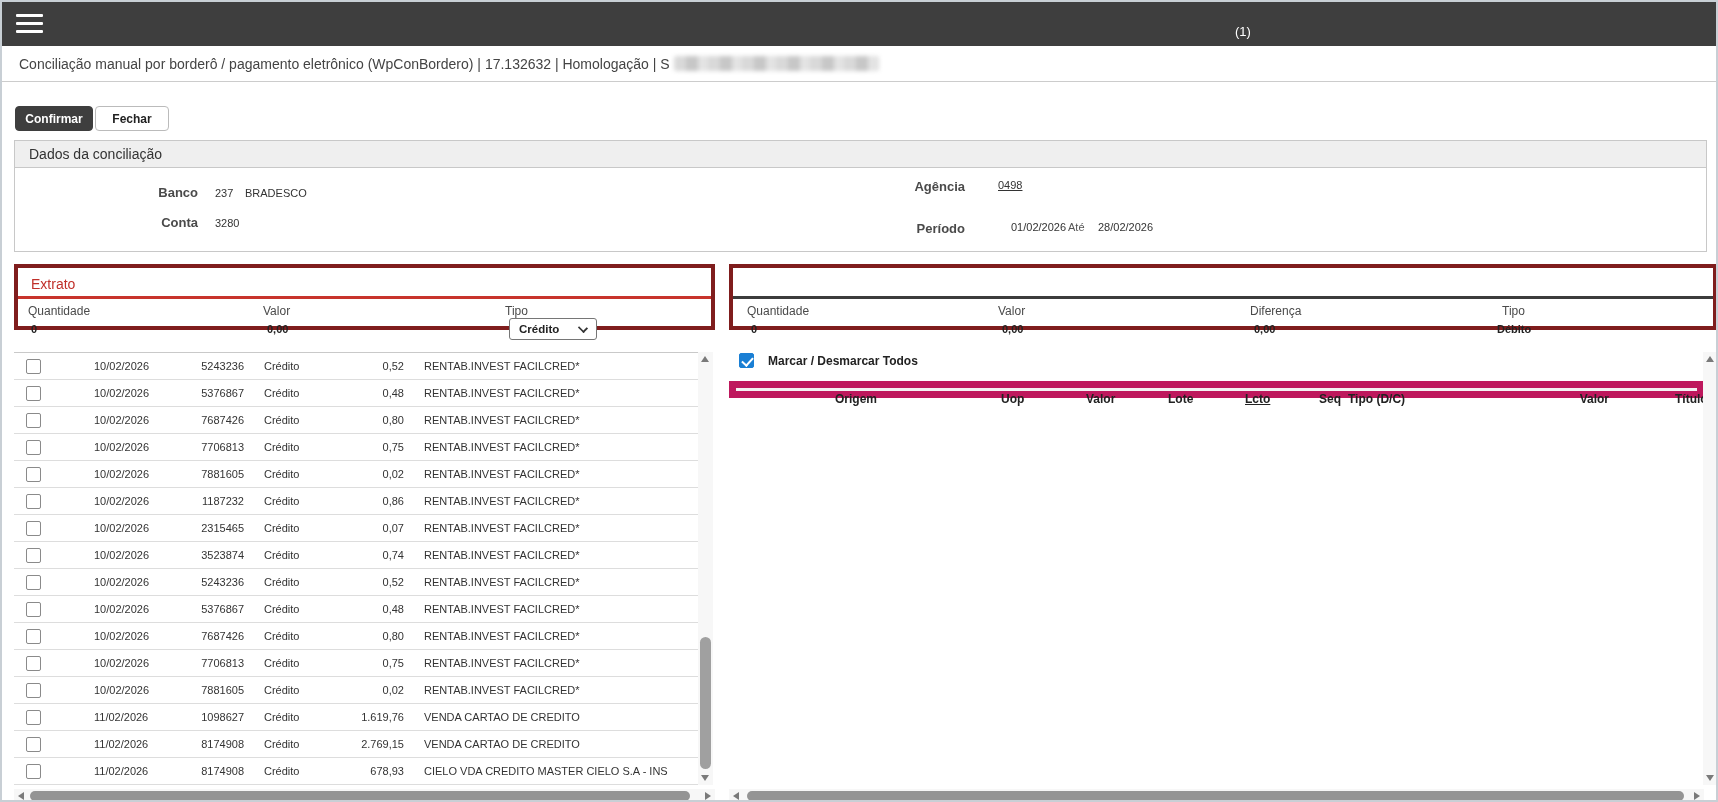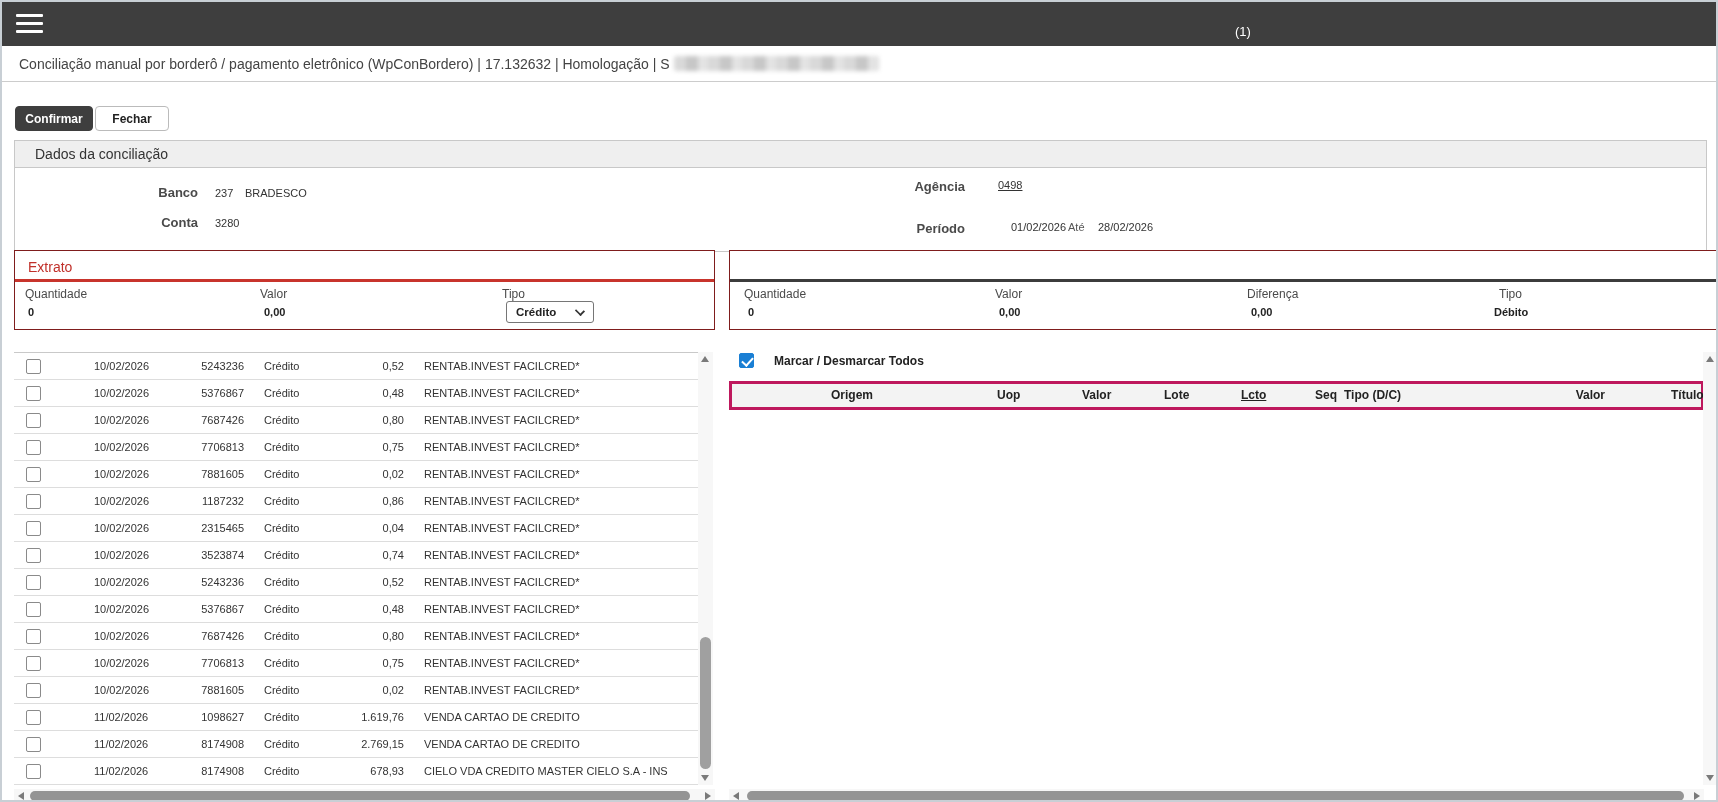--- a/index.html
+++ b/index.html
@@ -37,26 +37,26 @@
   
   .btn { position:absolute; top:104px; height:25px; font-size:12px; font-weight:bold;
          border-radius:4px; cursor:pointer; font-family:"Liberation Sans",sans-serif; }
   .btn-dark { left:13px; width:78px; background:#3e3e3e; color:#fff; border:1px solid #3e3e3e; }
   .btn-light { left:93px; width:74px; background:#fff; color:#222; border:1px solid #bbb; }
 
   
   .dados { position:absolute; left:12px; top:138px; width:1693px; height:112px;
            border:1px solid #c8c8c8; background:#fff; }
   .dados-hd { height:27px; background:#efefef; border-bottom:1px solid #c8c8c8;
-              font-size:14px; color:#333; line-height:26px; padding-left:20px; }
+              font-size:14px; color:#333; line-height:26px; padding-left:14px; }
   .fld-label { position:absolute; font-size:13px; font-weight:bold; color:#4a4a4a; text-align:right; width:95px; }
   .fld-value { position:absolute; font-size:11px; color:#333; white-space:nowrap; }
 
   
-  .panel { position:absolute; top:248px; height:80px; border:1px solid #7f1d1d; background:#fff; }
+  .panel { position:absolute; top:262px; height:66px; border:4px solid #7f1d1d; background:#fff; }
   .panel-ex { left:12px;  width:701px; }
   .panel-ln { left:727px; width:988px; }
   .panel-title { font-size:14px; padding:8px 0 0 13px; }
   .panel-ex .panel-title { color:#c0302a; }
   .panel-ln .panel-title { color:#333; }
   .rule { position:absolute; left:0; top:28px; width:100%; height:3px; }
   .rule-red  { background:#c8342c; }
   .rule-dark { background:#3c3c3c; }
   .sum-label { position:absolute; top:36px; font-size:12px; color:#4a4a4a; }
   .sum-value { position:absolute; top:55px; font-size:11px; font-weight:bold; color:#222; }
@@ -77,24 +77,24 @@
   .c6 { padding-left:20px; }
   .cb { display:inline-block; width:15px; height:15px; border:1px solid #8a8a8a; border-radius:2px;
         background:#fff; margin-left:12px; vertical-align:middle; cursor:pointer; }
 
   
   .selall { position:absolute; left:737px; top:351px; display:flex; align-items:center; }
   .cb-on { position:relative; width:15px; height:15px; background:#1a7fd4; border:1px solid #1a7fd4;
            border-radius:2px; cursor:pointer; }
   .cb-on::after { content:""; position:absolute; left:4px; top:1px; width:5px; height:9px;
            border:solid #fff; border-width:0 2px 2px 0; transform:rotate(42deg); }
-  .selall span.lbl { margin-left:20px; font-size:12px; font-weight:bold; color:#222; }
-
-  .lhead { position:absolute; left:727px; top:379px; width:975px; height:29px;
-           background:#f3f3f3; border:3px solid #be185d; }
+  .selall span.lbl { margin-left:14px; font-size:12px; font-weight:bold; color:#222; }
+
+  .lhead { position:absolute; left:727px; top:379px; width:975px; height:17px;
+           background:#f3f3f3; border:7px solid #be185d; }
   .lhead span { position:absolute; top:4px; font-size:12px; font-weight:bold; color:#222; white-space:nowrap; }
 
   
   .vsb { position:absolute; top:350px; width:15px; height:433px; background:#f7f7f7; }
   .vsb-ex { left:696px; } .vsb-ln { left:1701px; }
   .hsb { position:absolute; top:787px; height:14px; background:#f7f7f7; }
   .hsb-ex { left:12px; width:701px; } .hsb-ln { left:727px; width:975px; }
   .tri { position:absolute; width:0; height:0; }
   .tri-up   { left:3px; top:4px;  border-left:4px solid transparent; border-right:4px solid transparent; border-bottom:6px solid #7a7a7a; }
   .tri-down { left:3px; bottom:4px; border-left:4px solid transparent; border-right:4px solid transparent; border-top:6px solid #7a7a7a; }
@@ -204,21 +204,21 @@
         <td class="c3">1187232</td>
         <td class="c4">Crédito</td>
         <td class="c5">0,86</td>
         <td class="c6">RENTAB.INVEST FACILCRED*</td>
       </tr>
         <tr>
         <td class="c1"><span class="cb"></span></td>
         <td class="c2">10/02/2026</td>
         <td class="c3">2315465</td>
         <td class="c4">Crédito</td>
-        <td class="c5">0,04</td>
+        <td class="c5">0,07</td>
         <td class="c6">RENTAB.INVEST FACILCRED*</td>
       </tr>
         <tr>
         <td class="c1"><span class="cb"></span></td>
         <td class="c2">10/02/2026</td>
         <td class="c3">3523874</td>
         <td class="c4">Crédito</td>
         <td class="c5">0,74</td>
         <td class="c6">RENTAB.INVEST FACILCRED*</td>
       </tr>

